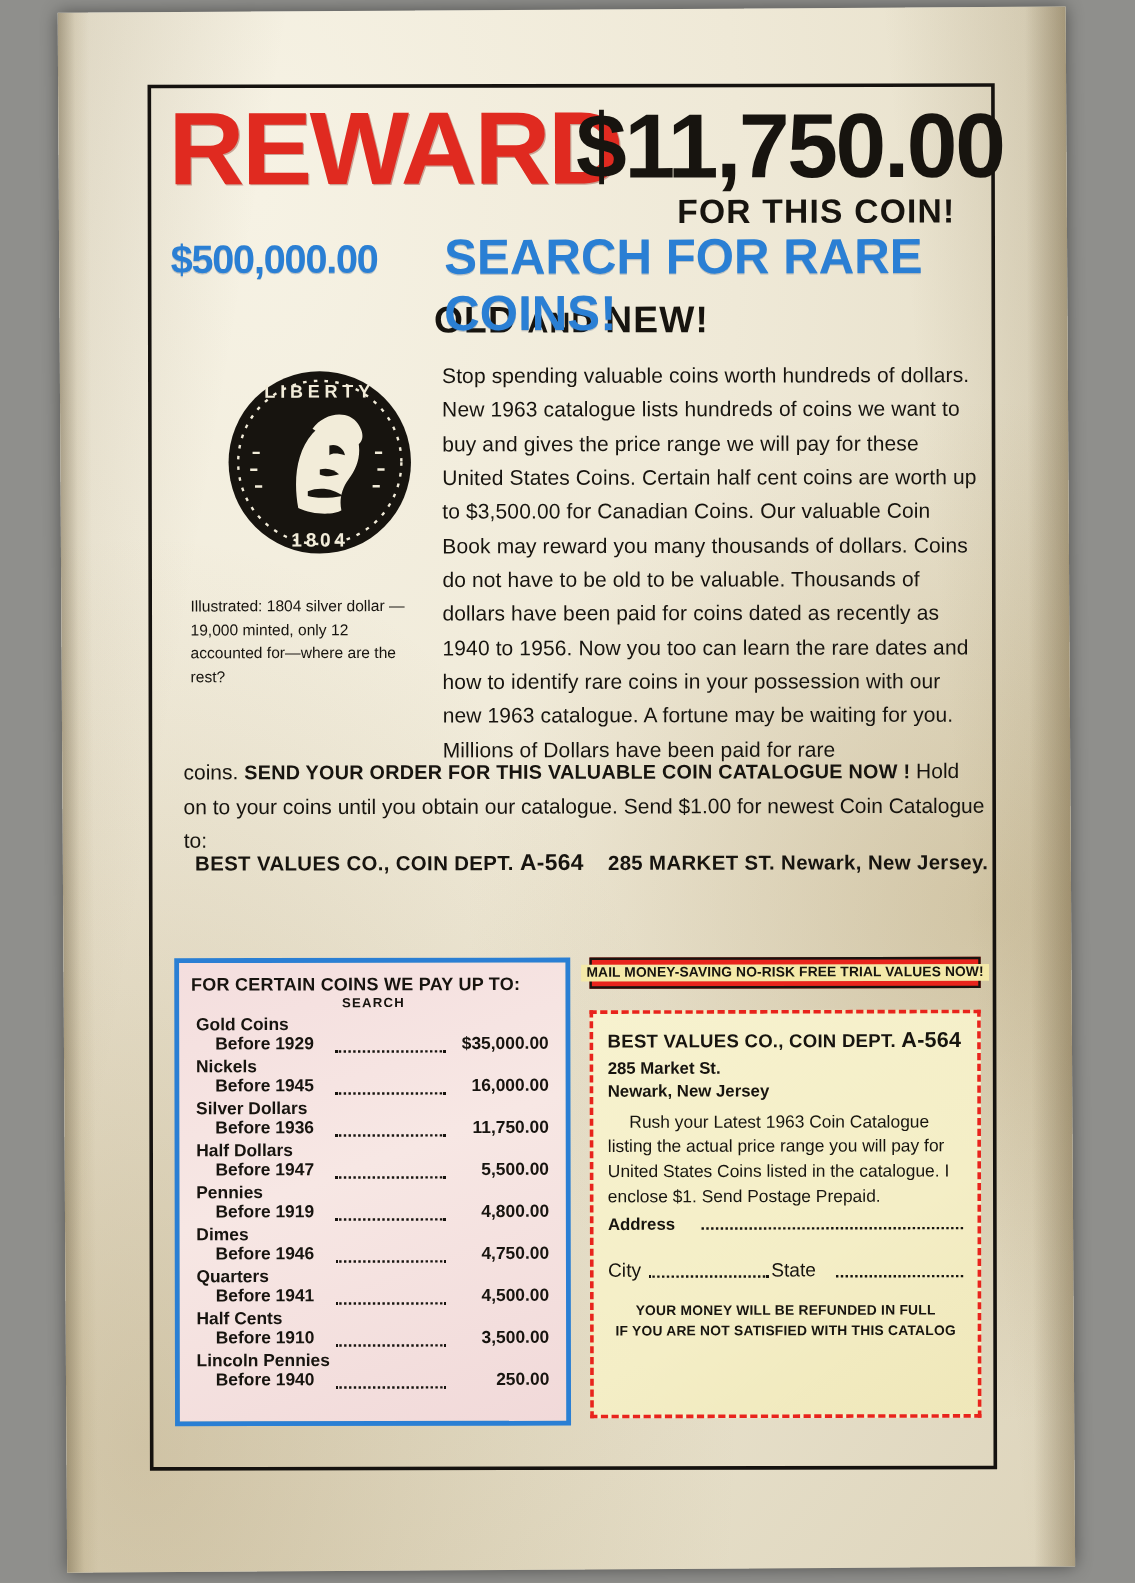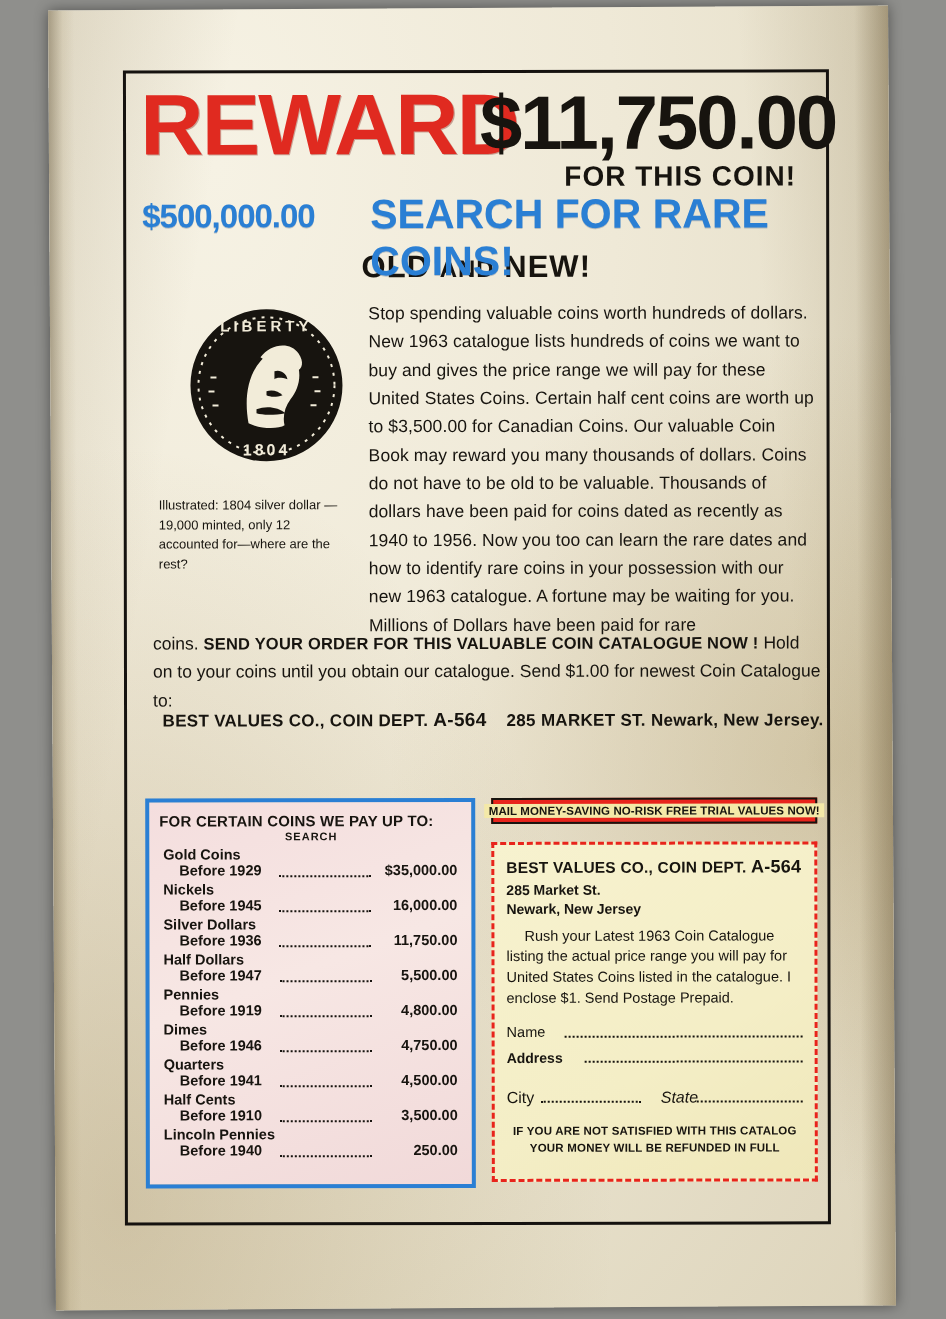--- a/index.html
+++ b/index.html
@@ -180,21 +180,21 @@
   }
   .field{position:relative;margin-top:16px;height:22px;font-size:14.5px;color:#17140f;}
   .field .lbl{position:absolute;left:0;top:0;}
   .field .dot{
     position:absolute;left:58px;right:0;top:12px;border-bottom:2px dotted #17140f;
   }
   .field.addr .dot{left:78px;}
   .citystate{position:relative;margin-top:18px;height:22px;font-size:16px;color:#17140f;}
   .citystate .l1{position:absolute;left:0;top:0;}
   .citystate .d1{position:absolute;left:34px;width:100px;top:12px;border-bottom:2px dotted #17140f;}
-  .citystate .l2{position:absolute;left:154px;top:0;font-style:italic;}
+  .citystate .l2{position:absolute;left:136px;top:0;}
   .citystate .d2{position:absolute;left:190px;right:0;top:12px;border-bottom:2px dotted #17140f;}
   .guarantee{
     margin-top:12px;text-align:center;font-size:11.5px;font-weight:bold;
     color:#17140f;line-height:1.5;letter-spacing:.2px;
   }
 </style>
 </head>
 <body>
 
 <div id="page">
@@ -334,37 +334,33 @@
             <div class="cname">
               <span>BEST VALUES CO., COIN DEPT.</span>
               <span class="dept">A-564</span>
             </div>
             <div class="addr">
               <div>285 Market St.</div>
               <div>Newark, New Jersey</div>
             </div>
             <div class="ctext">Rush your Latest 1963 Coin Catalogue listing the actual price range you will pay for United States Coins listed in the catalogue. I enclose $1. Send Postage Prepaid.</div>
 
-            <div class="field">
-              <span class="lbl">Name</span>
-              <span class="dot"></span>
-            </div>
             <div class="field addr">
               <span class="lbl">Address</span>
               <span class="dot"></span>
             </div>
             <div class="citystate">
               <span class="l1">City</span>
               <span class="d1"></span>
               <span class="l2">State</span>
               <span class="d2"></span>
             </div>
 
             <div class="guarantee">
+              <div>YOUR MONEY WILL BE REFUNDED IN FULL</div>
               <div>IF YOU ARE NOT SATISFIED WITH THIS CATALOG</div>
-              <div>YOUR MONEY WILL BE REFUNDED IN FULL</div>
             </div>
           </div>
         </div>
       </div>
     </div>
   </div>
 </div>
 
 </body></html>

